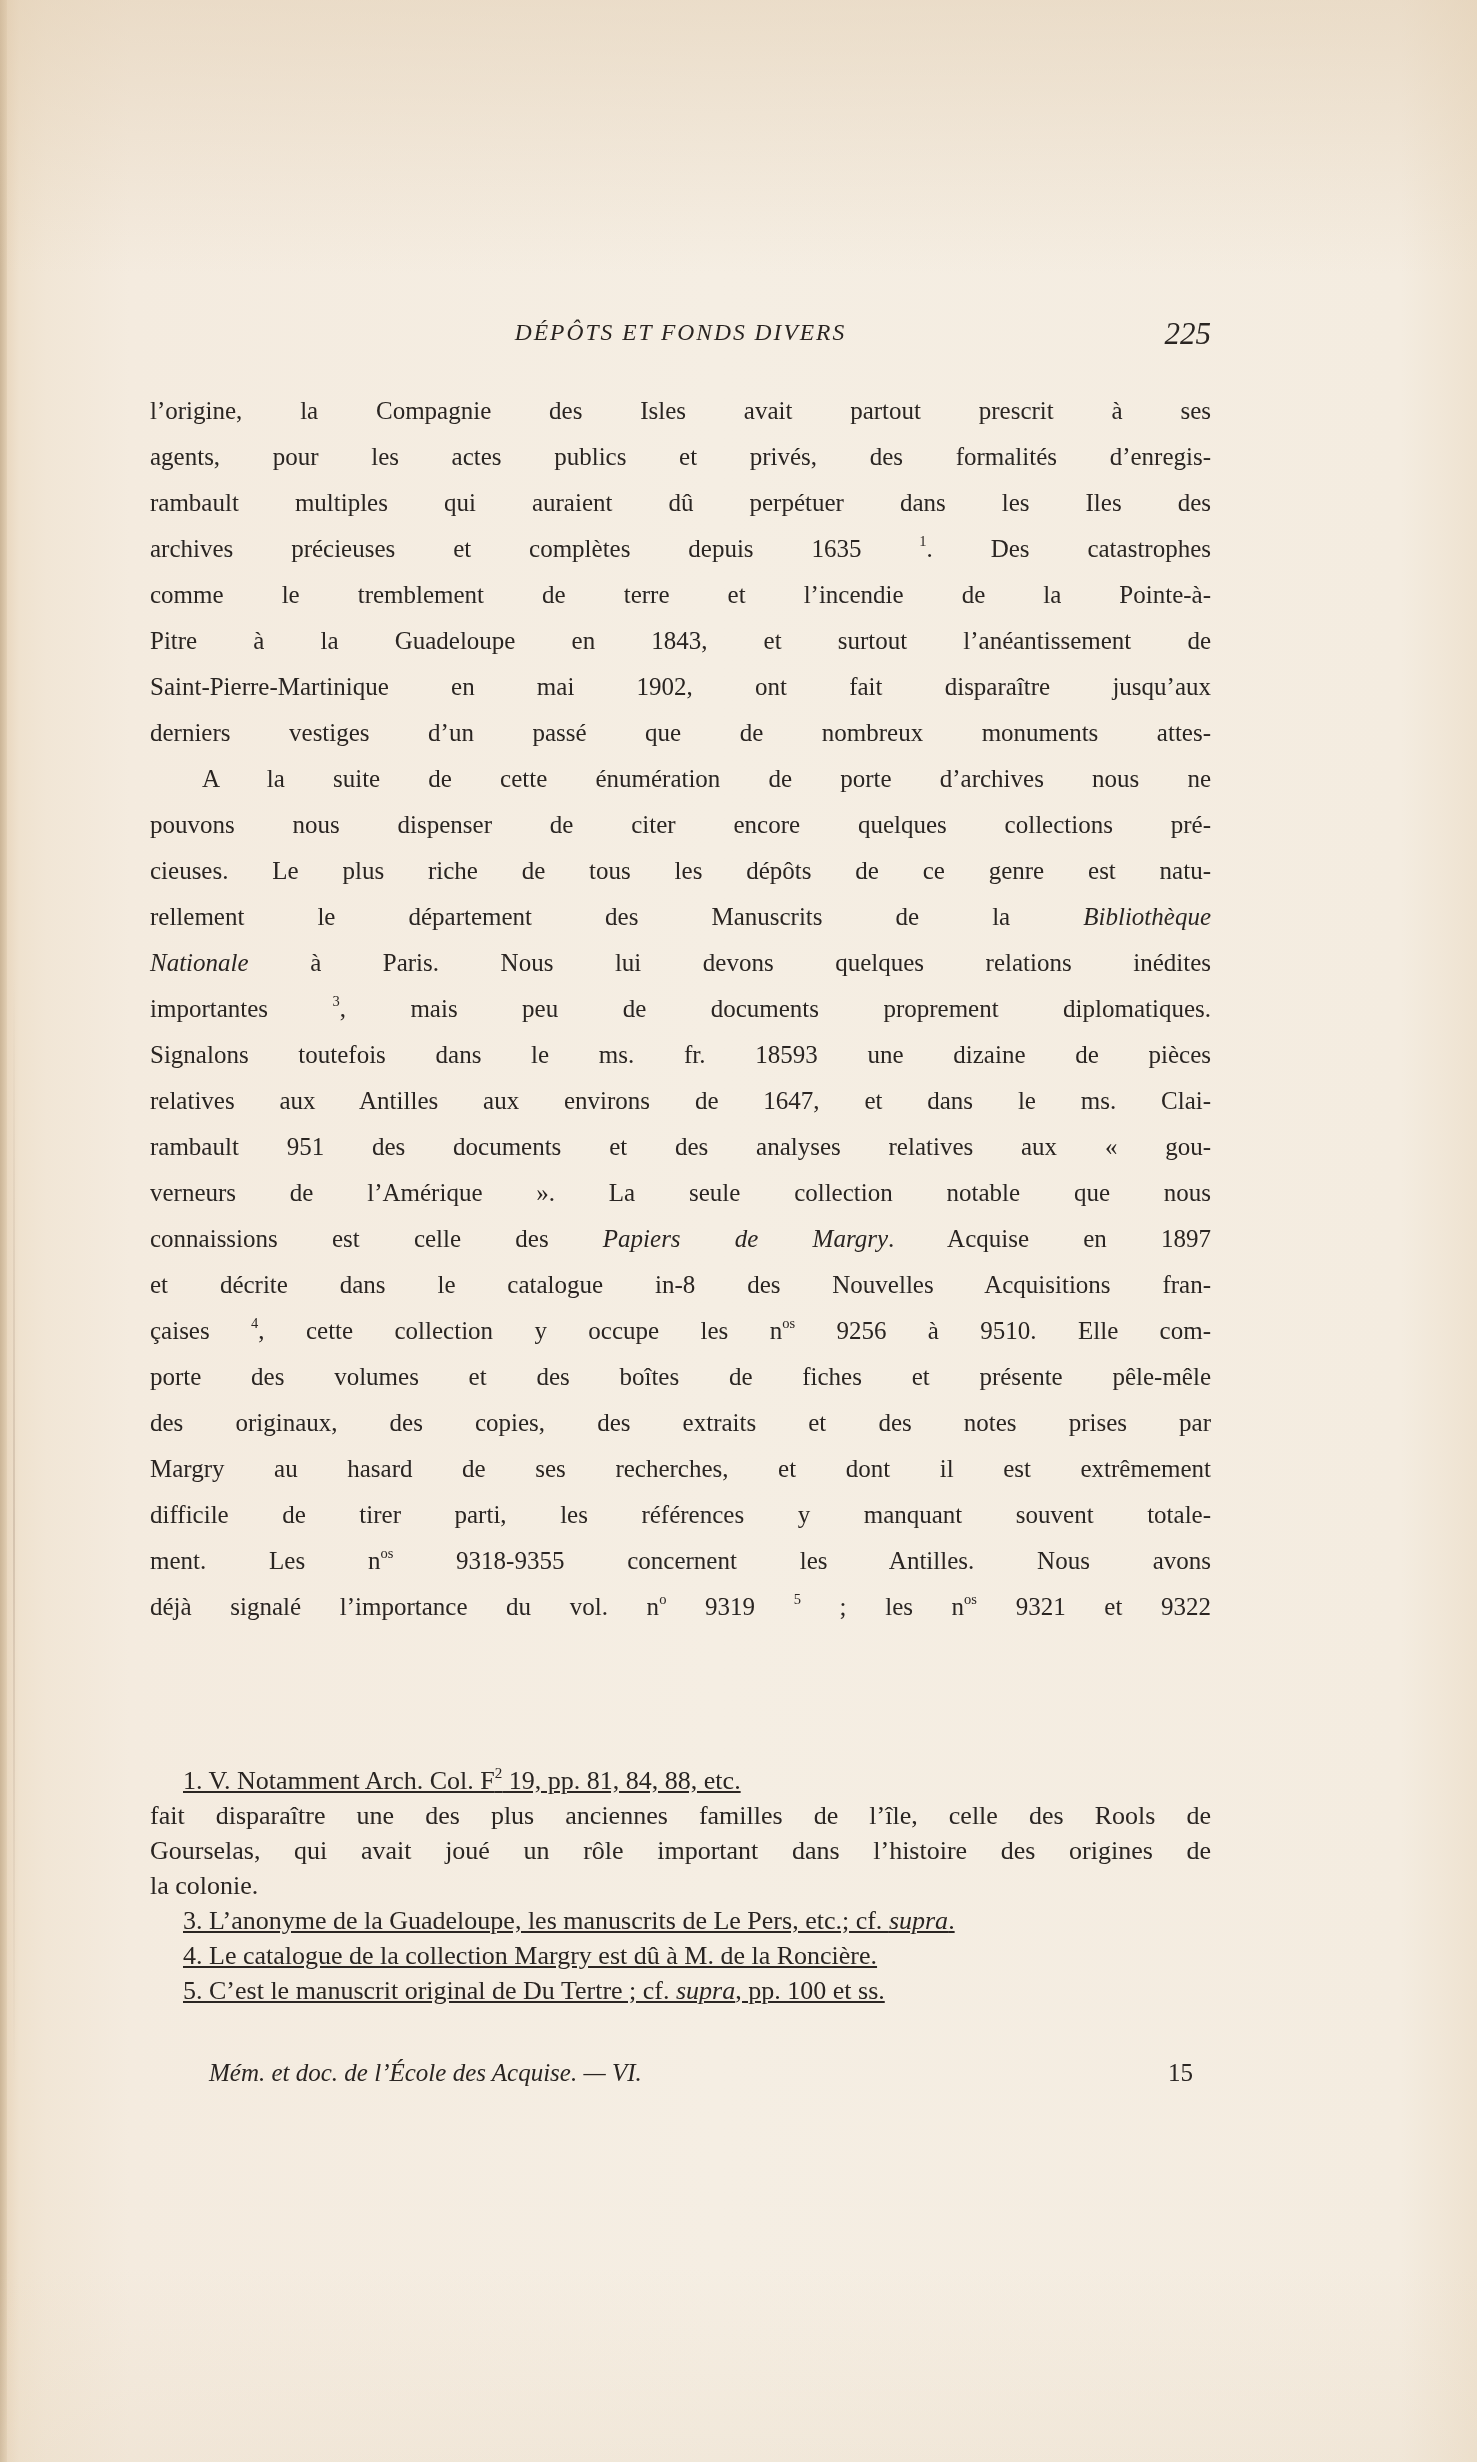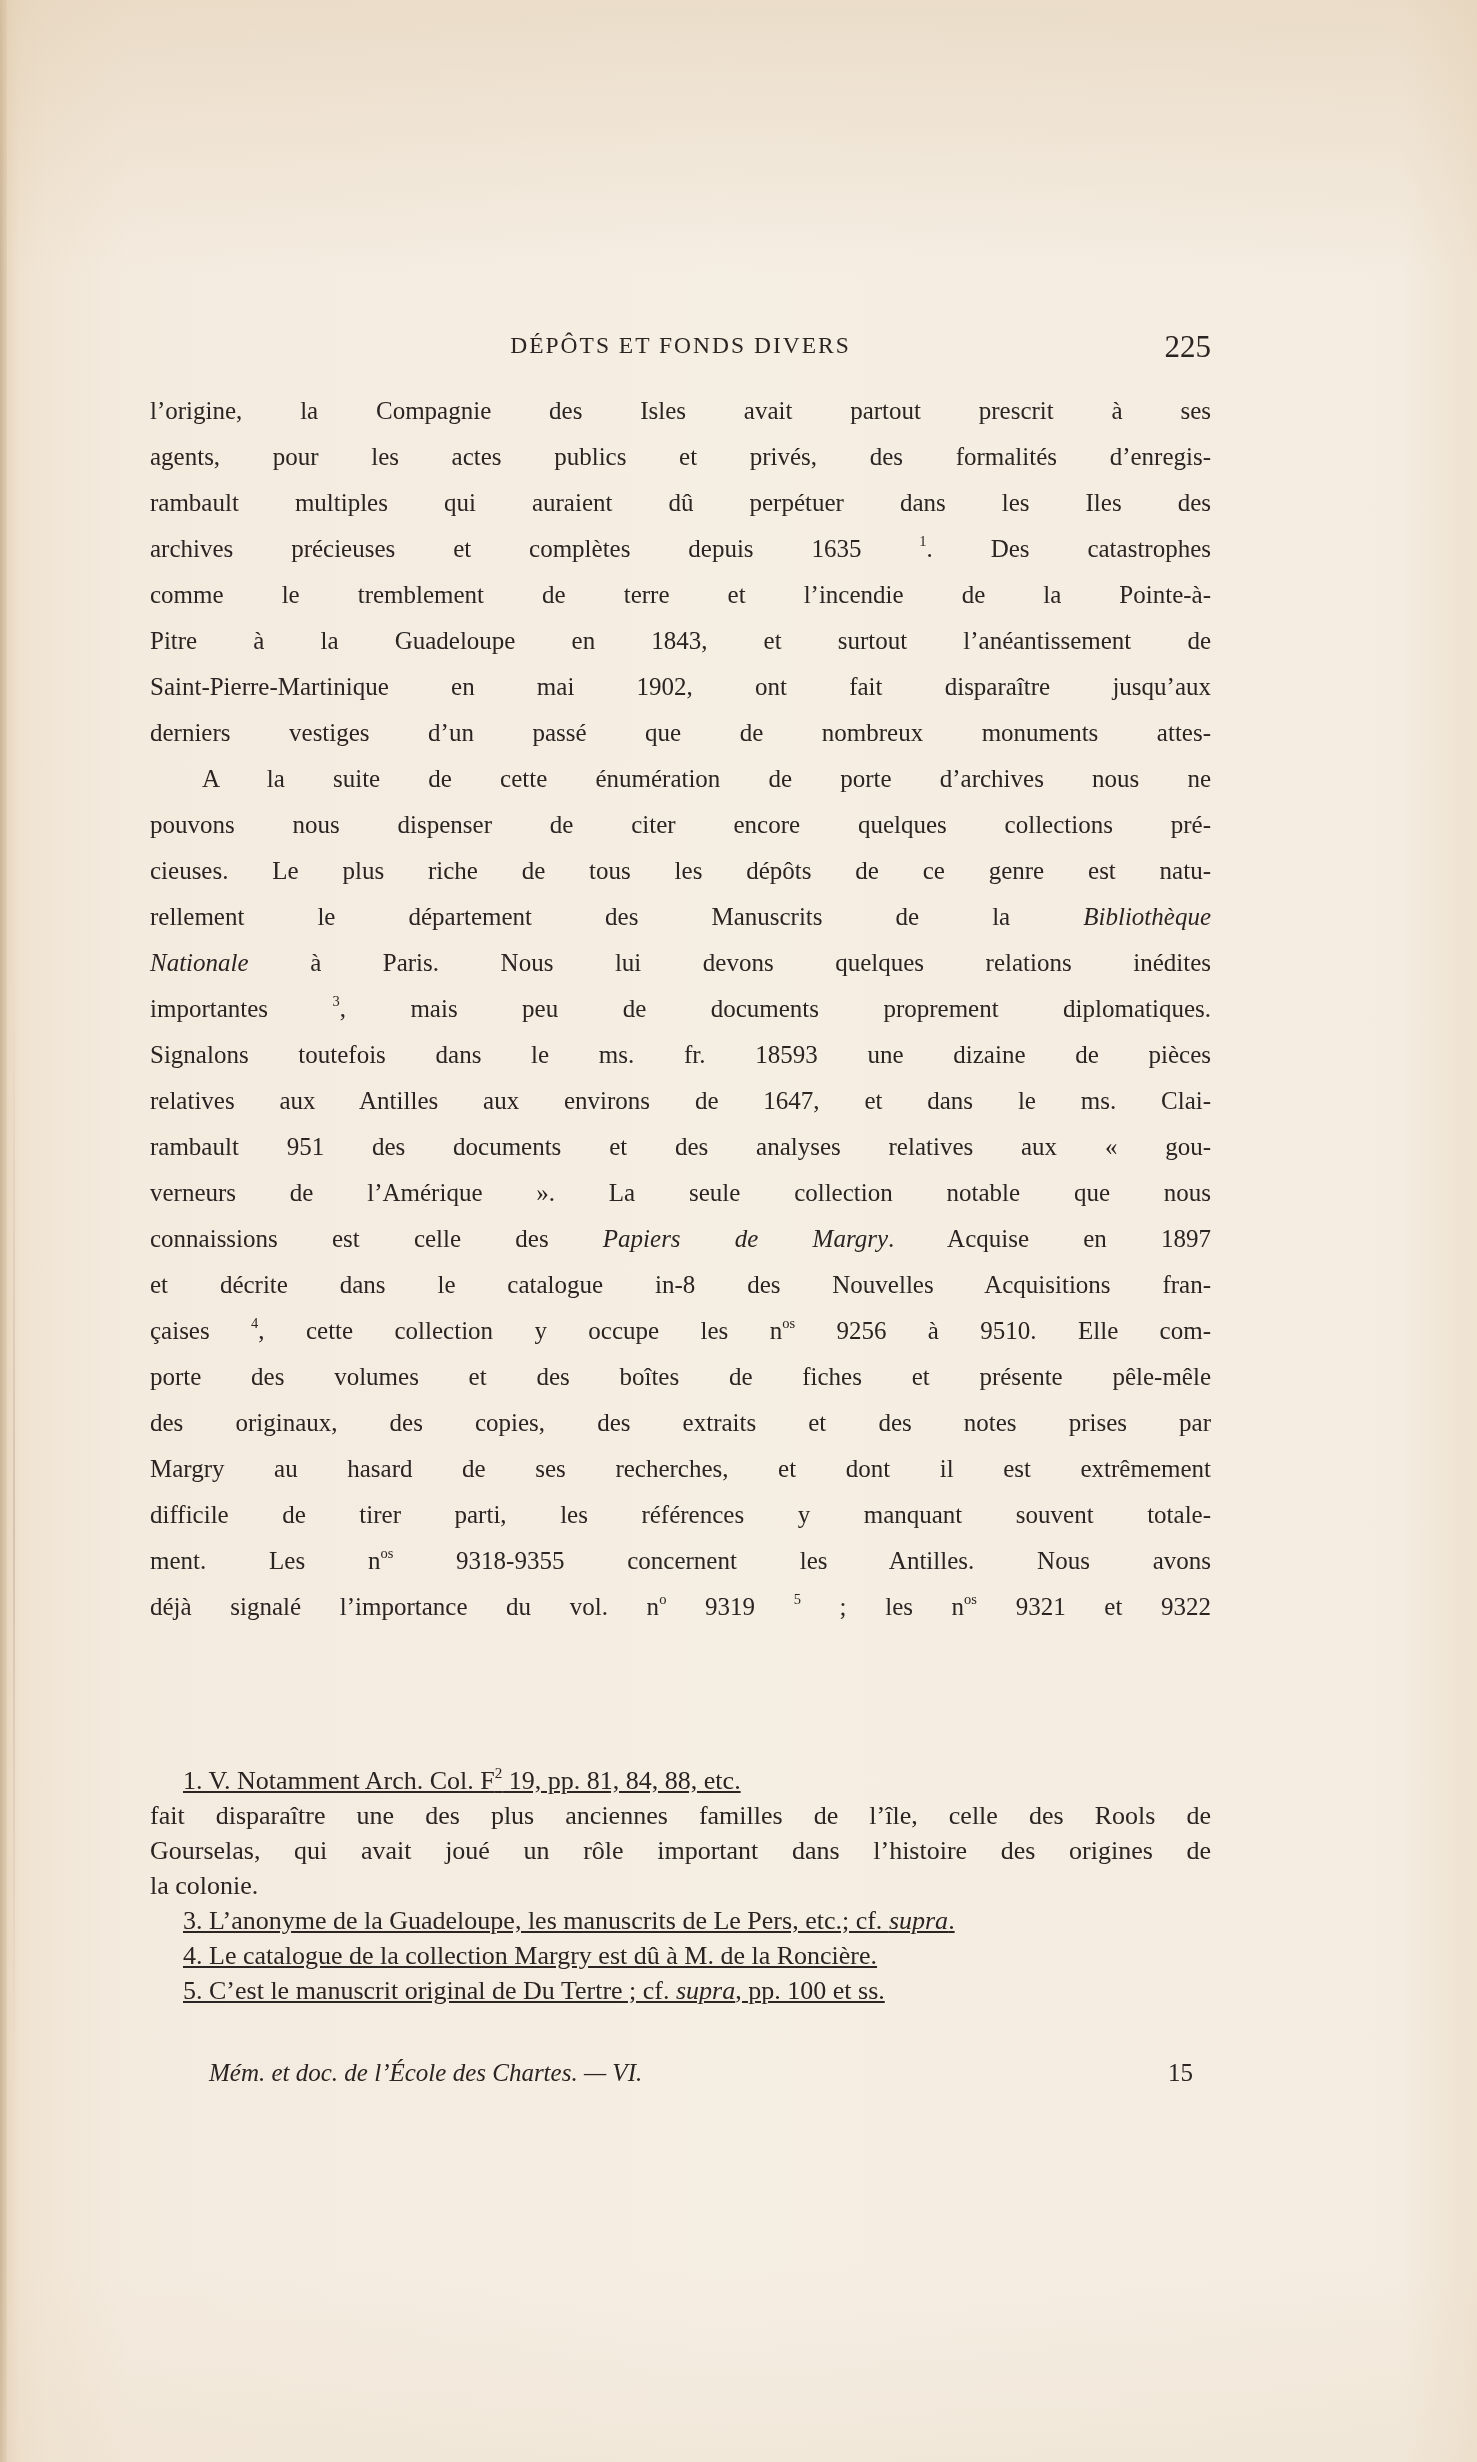--- a/index.html
+++ b/index.html
@@ -24,24 +24,25 @@
     .vignette {
       position: absolute;
       inset: 0;
       background:
         linear-gradient(180deg, rgba(222,200,170,0.45) 0px, rgba(240,228,212,0.0) 274px),
         linear-gradient(0deg, rgba(230,214,190,0.25) 0px, rgba(240,228,212,0.0) 195px);
       pointer-events: none;
     }
     .running-head {
       position: absolute;
-      top: 332px;
+      top: 319px;
       left: 150px;
       width: 1061px;
       height: 39px;
+      font-style: italic;
     }
     .running-title {
       position: absolute;
       left: 0; right: 0;
       text-align: center;
       font-size: 23.5px;
       letter-spacing: 2px;
       font-variant: small-caps;
       top: 0;
     }
@@ -164,16 +165,16 @@
     <div class="note-line indent last">1. V. Notamment Arch. Col. F<sup>2</sup> 19, pp. 81, 84, 88, etc.</div>
     <div class="note-line">fait disparaître une des plus anciennes familles de l’île, celle des Rools de</div>
     <div class="note-line">Gourselas, qui avait joué un rôle important dans l’histoire des origines de</div>
     <div class="note-line last">la colonie.</div>
     <div class="note-line indent last">3. L’anonyme de la Guadeloupe, les manuscrits de Le Pers, etc.; cf. <i>supra</i>.</div>
     <div class="note-line indent last">4. Le catalogue de la collection Margry est dû à M. de la Roncière.</div>
     <div class="note-line indent last">5. C’est le manuscrit original de Du Tertre ; cf. <i>supra</i>, pp. 100 et ss.</div>
   </div>
 
 <div class="signature">
-  <span class="signature-text">Mém. et doc. de l’École des Chartes. — VI.</span>
+  <span class="signature-text">Mém. et doc. de l’École des Acquise. — VI.</span>
   <span class="signature-num">15</span>
 </div>
 
 
 </body></html>

